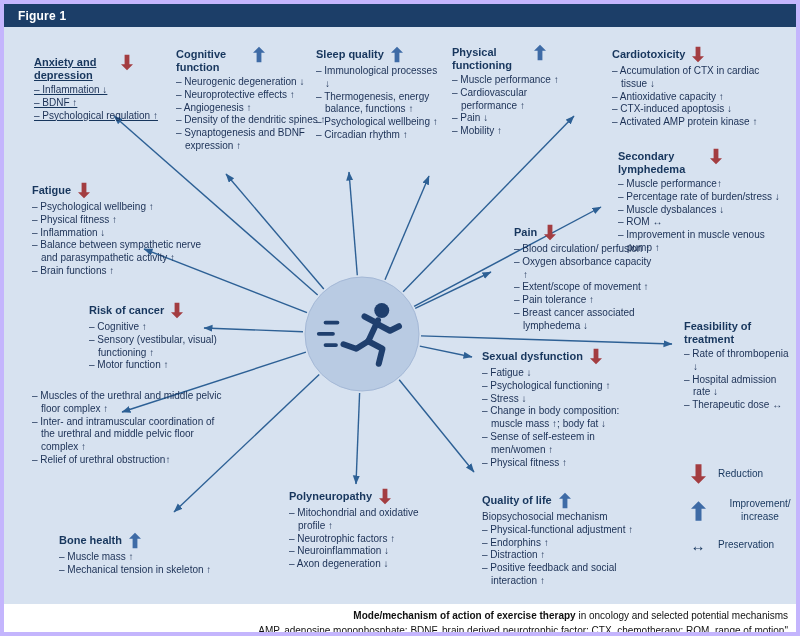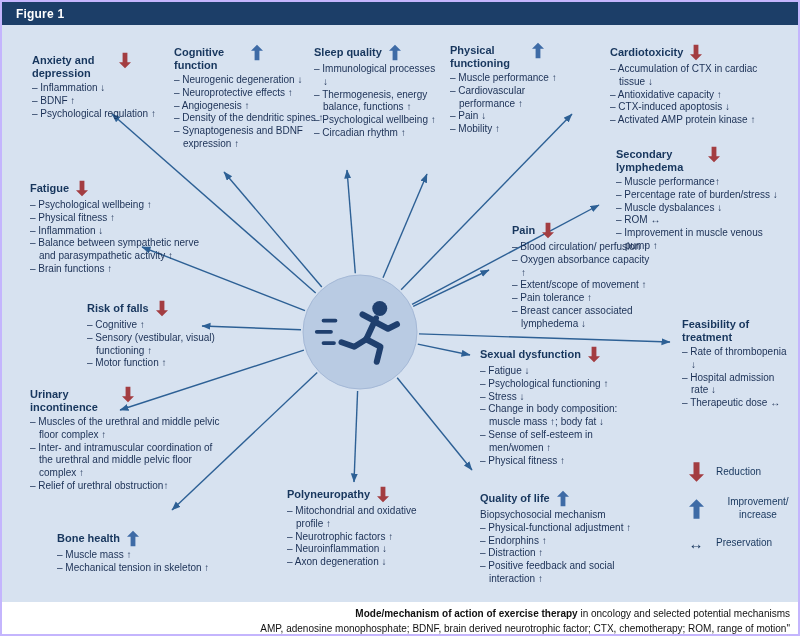--- a/index.html
+++ b/index.html
@@ -1,18 +1,18 @@
 <!DOCTYPE html>
 <html style="--header-bg: #1c3e68; --figure-bg: #d7e2f0; --text: #17365d; --reduction: #a33d41; --increase: #3e6ba6; --connector: #2d6095; --hub-fill: #b9cbe3; --runner: #1f3f6e;"><head>
 <meta charset="utf-8">
 <style>
   * { margin:0; padding:0; box-sizing:border-box; }
   html,body { background:#fff; }
   body { font-family:"Liberation Sans", sans-serif; }
-  #frame { position:relative; width:800px; height:636px; overflow:hidden; background:#fff; border:2px solid #c4b5fd; }
+  #frame { position:relative; width:800px; height:636px; overflow:hidden; background:#fff; border:4px solid #c4b5fd; }
   #header { position:absolute; left:0; top:0; width:100%; height:23px; background:var(--header-bg,#1c3e68);
             color:#fff; display:flex; align-items:center; padding-left:14px; font-size:12px; font-weight:bold; letter-spacing:.2px; }
   #stage-bg { position:absolute; left:0; top:23px; width:100%; height:577px; background:var(--figure-bg,#d7e2f0); }
   #connectors { position:absolute; left:0; top:0; width:800px; height:636px; pointer-events:none; }
   #lines line { stroke:var(--connector,#2d6095); stroke-width:1.4; }
   #ah path { fill:var(--connector,#2d6095); }
   #hub-circle { fill:var(--hub-fill,#b9cbe3); stroke:#a4b8d6; stroke-width:1; }
   #runner { stroke:var(--runner,#1f3f6e); fill:none; }
   #runner .head { fill:var(--runner,#1f3f6e); stroke:none; }
 
@@ -97,21 +97,21 @@
           <span class="preservation-symbol">↔</span>
         </span>
         <span class="label">Preservation</span>
       </div>
     </div>
 
   <div id="caption">
     <div><b>Mode/mechanism of action of exercise therapy</b><span> in oncology and selected potential mechanisms</span></div>
     <div>AMP, adenosine monophosphate; BDNF, brain derived neurotrophic factor; CTX, chemotherapy; ROM, range of motion"</div>
   </div>
-<div class="group" style="left: 30px; top: 52px; width: 152px;">
+<div class="group" style="left: 30px; top: 52px; width: 152px; text-decoration: underline;">
       <div class="group-head">
         <span class="group-title" style="max-width: 80px;">Anxiety and depression</span>
         <svg class="block-arrow" width="12" height="17" viewBox="0 0 20 26">
           <polygon points="10,26 20,16 14,16 14,0 6,0 6,16 0,16" fill="#a33d41"></polygon>
         </svg>
       </div>
       <div class="group-items">
         <div class="item">– Inflammation ↓</div>
         <div class="item">– BDNF ↑</div>
         <div class="item">– Psychological regulation ↑</div>
@@ -214,21 +214,21 @@
       <div class="group-items">
         <div class="item">– Blood circulation/ perfusion ↑</div>
         <div class="item">– Oxygen absorbance capacity ↑</div>
         <div class="item">– Extent/scope of movement ↑</div>
         <div class="item">– Pain tolerance ↑</div>
         <div class="item">– Breast cancer associated lymphedema ↓</div>
       </div>
     </div>
     <div class="group" style="left: 85px; top: 300px; width: 162px;">
       <div class="group-head">
-        <span class="group-title" style="max-width: 90px;">Risk of falls</span>
+        <span class="group-title" style="max-width: 90px;">Risk of cancer</span>
         <svg class="block-arrow" width="12" height="17" viewBox="0 0 20 26">
           <polygon points="10,26 20,16 14,16 14,0 6,0 6,16 0,16" fill="#a33d41"></polygon>
         </svg>
       </div>
       <div class="group-items">
         <div class="item">– Cognitive ↑</div>
         <div class="item">– Sensory (vestibular, visual) functioning ↑</div>
         <div class="item">– Motor function ↑</div>
       </div>
     </div>
@@ -253,26 +253,20 @@
       <div class="group-items">
         <div class="item">– Fatigue ↓</div>
         <div class="item">– Psychological functioning ↑</div>
         <div class="item">– Stress ↓</div>
         <div class="item">– Change in body composition: muscle mass ↑; body fat ↓</div>
         <div class="item">– Sense of self-esteem in men/women ↑</div>
         <div class="item">– Physical fitness ↑</div>
       </div>
     </div>
     <div class="group" style="left: 28px; top: 386px; width: 192px;">
-      <div class="group-head">
-        <span class="group-title" style="max-width: 85px;">Urinary incontinence</span>
-        <svg class="block-arrow" width="12" height="17" viewBox="0 0 20 26">
-          <polygon points="10,26 20,16 14,16 14,0 6,0 6,16 0,16" fill="#a33d41"></polygon>
-        </svg>
-      </div>
       <div class="group-items">
         <div class="item">– Muscles of the urethral and middle pelvic floor complex ↑</div>
         <div class="item">– Inter- and intramuscular coordination of the urethral and middle pelvic floor complex ↑</div>
         <div class="item">– Relief of urethral obstruction↑</div>
       </div>
     </div>
     <div class="group" style="left: 285px; top: 486px; width: 152px;">
       <div class="group-head">
         <span class="group-title" style="max-width: 110px;">Polyneuropathy</span>
         <svg class="block-arrow" width="12" height="17" viewBox="0 0 20 26">

